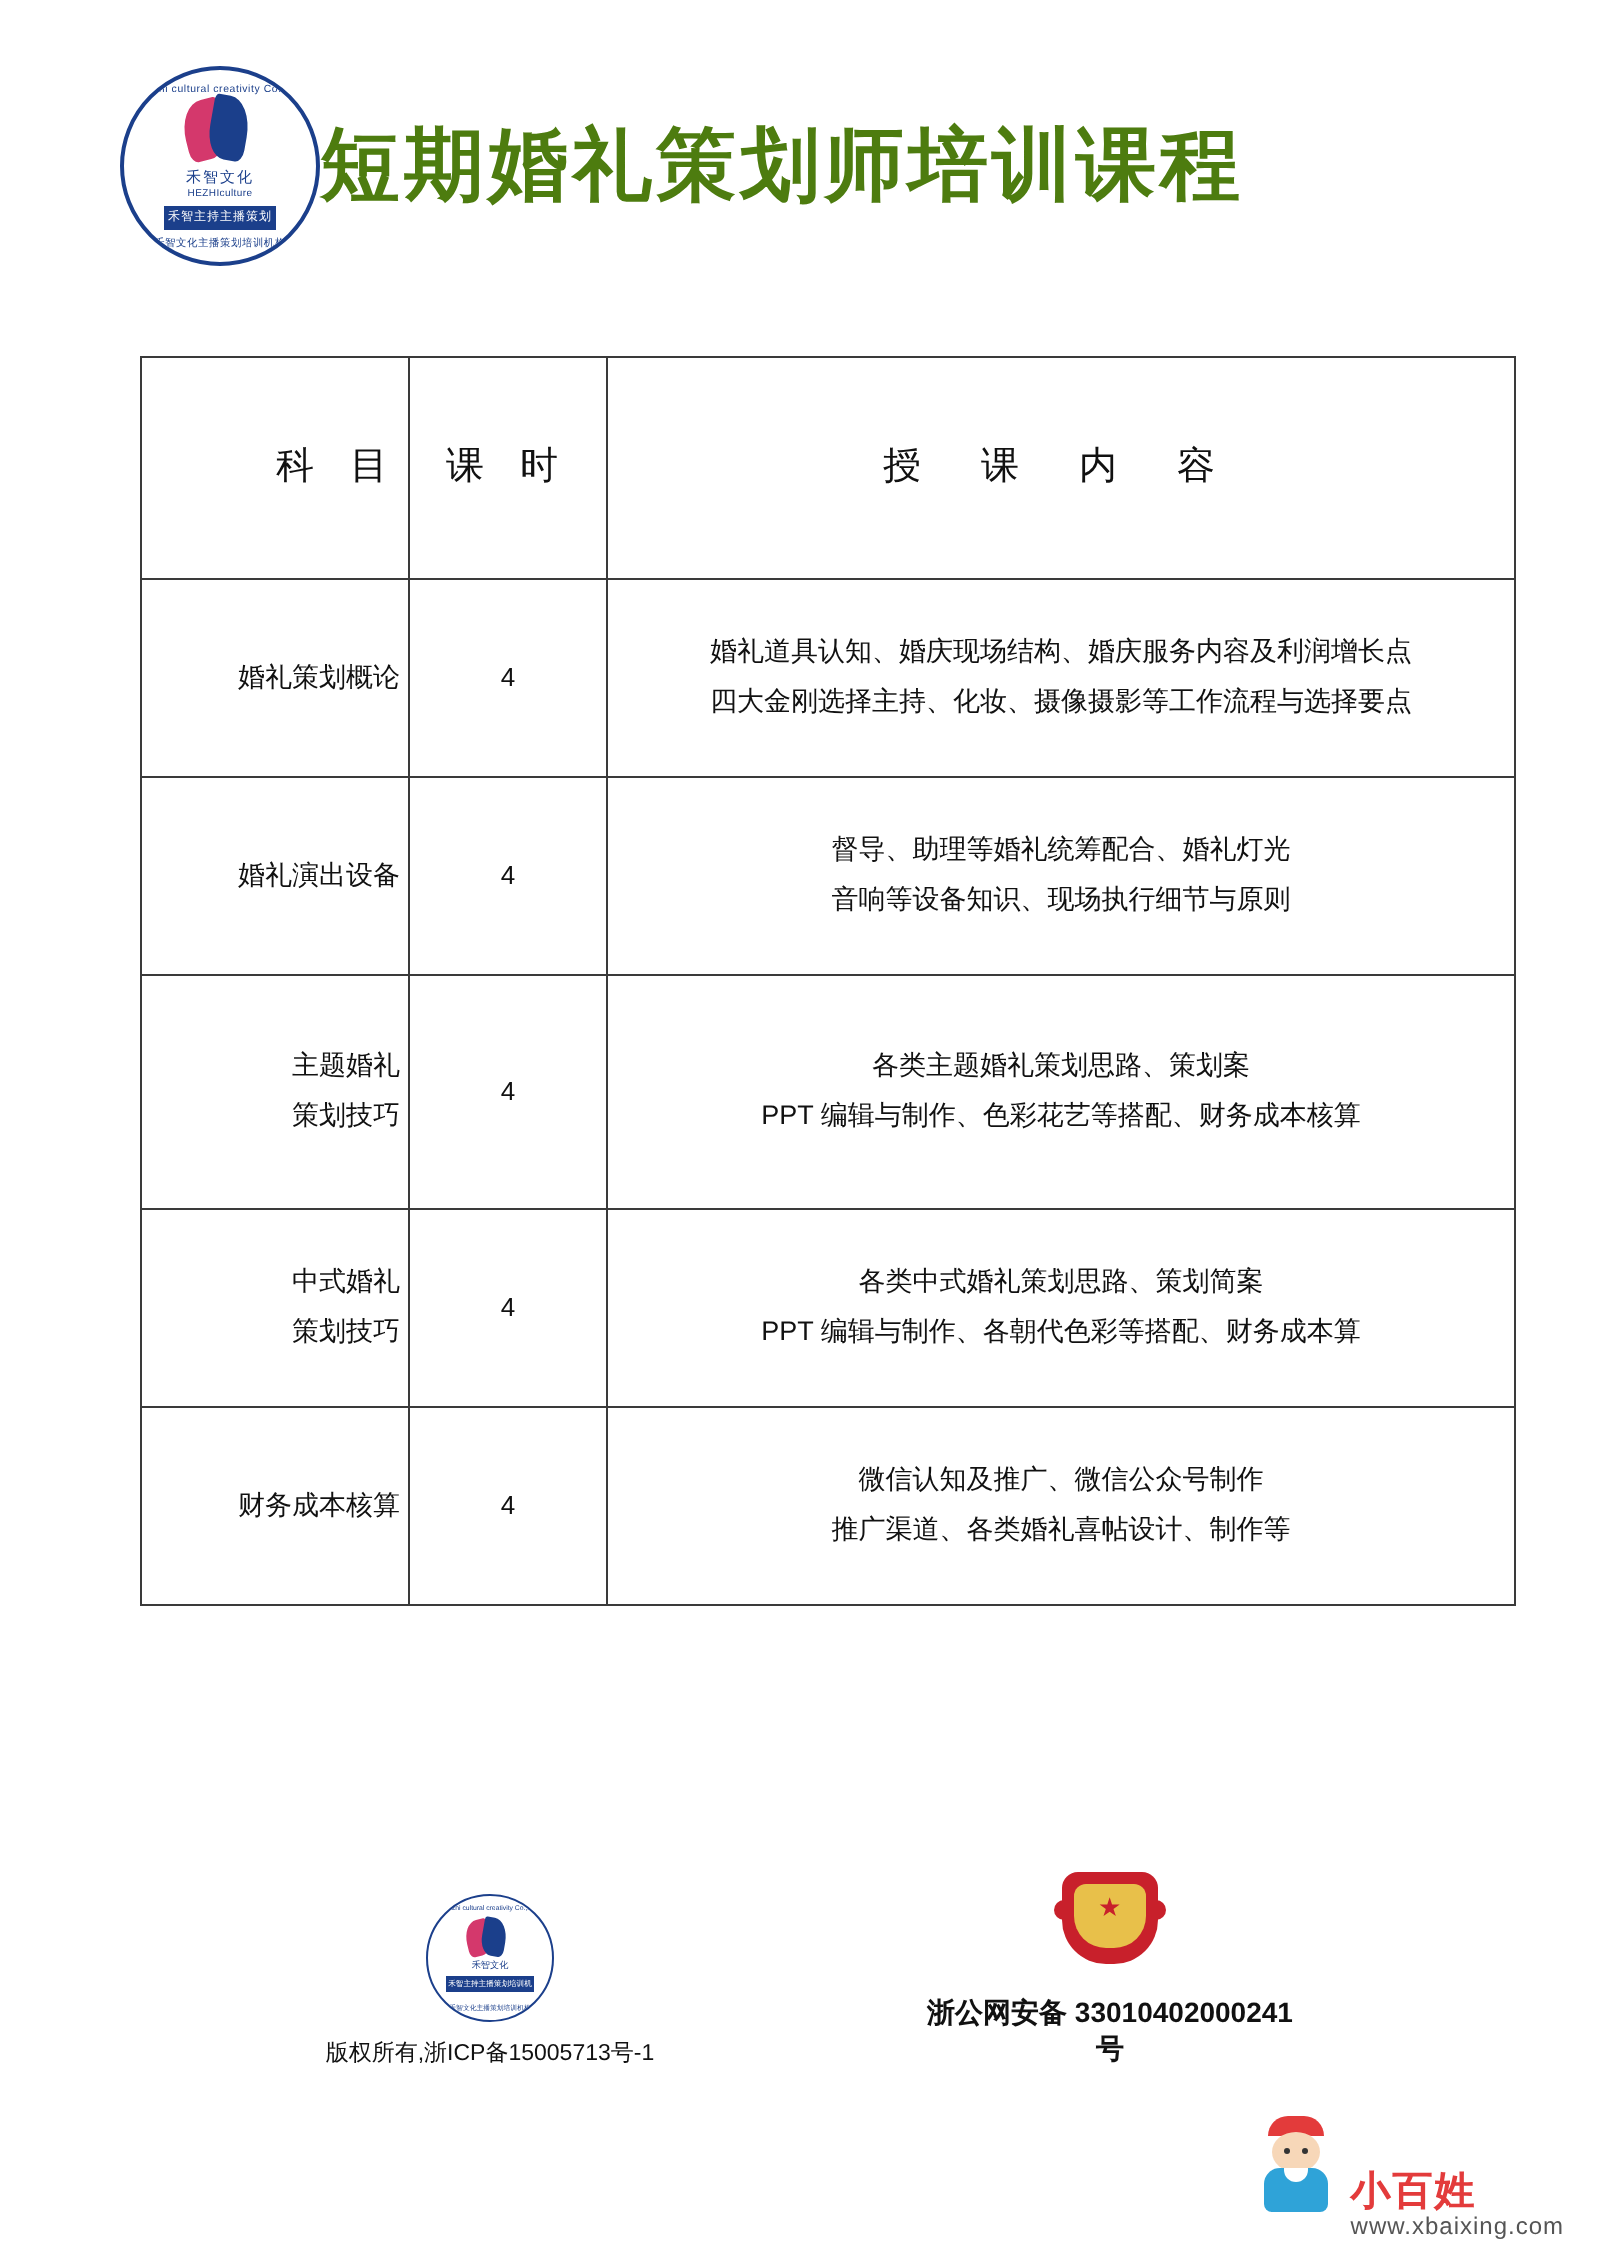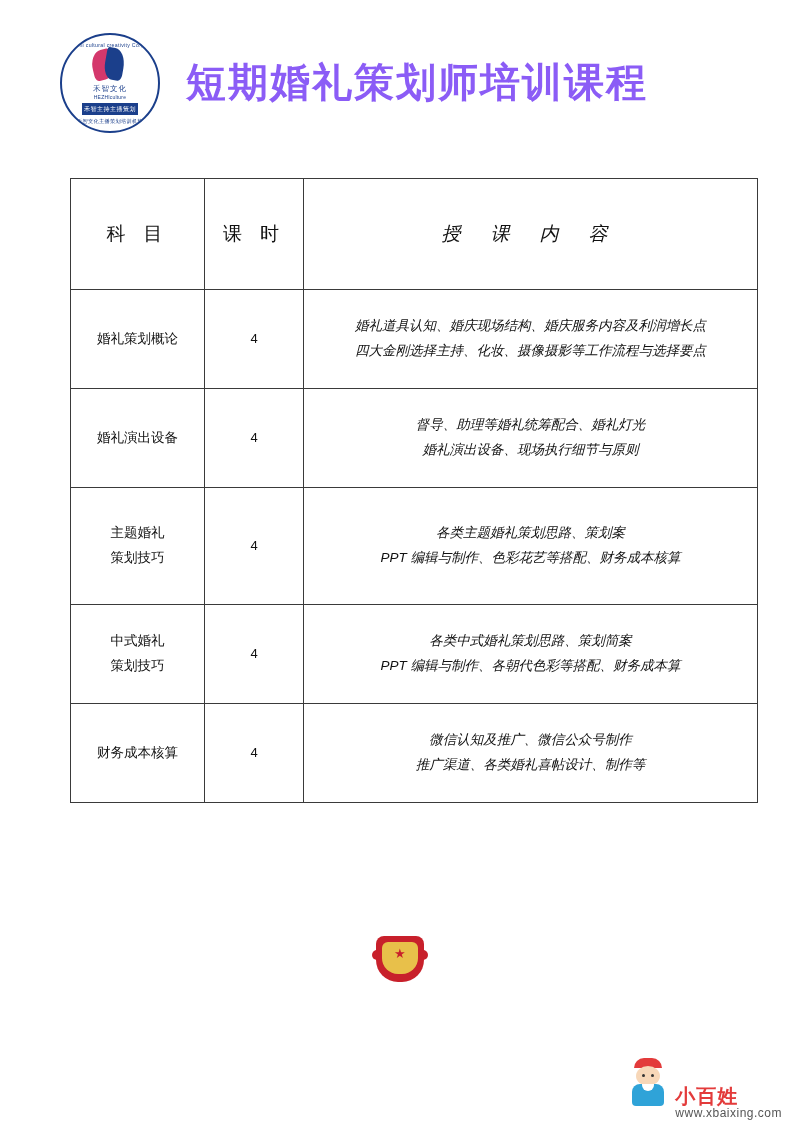--- a/index.html
+++ b/index.html
@@ -90,26 +90,25 @@
     width: 56px;
     height: 12px;
     margin: 3px auto 0;
     background: #1b3f8b;
     color: #fff;
     font-size: 6px;
     line-height: 12px;
     letter-spacing: .5px;
   }
   .title {
-    margin-left: 26px;
     font-family: "DejaVu Serif", "Liberation Serif", serif;
     font-weight: bold;
     font-size: 40px;
     letter-spacing: 2px;
-    color: #8b5cf6;
+    color: #4d7c0f;
     white-space: nowrap;
   }
 
   
   .table-wrap {
     margin: 68px 70px 0 70px;
   }
   table.course {
     border-collapse: collapse;
     width: 660px;
@@ -117,23 +116,23 @@
   }
   table.course td {
     border: 1px solid #3a3a3a;
     vertical-align: middle;
     text-align: center;
     font-size: 13.5px;
     line-height: 1.85;
     color: #111;
     padding: 6px 4px;
   }
-  table.course .col-sub { width: 125px; }
+  table.course .col-sub { width: 125px; text-align: right; }
   table.course .col-hrs { width: 90px; margin-left: 21px; }
-  table.course .col-con { width: 445px; font-style: italic; }
+  table.course .col-con { width: 445px; }
 
   thead td {
     height: 98px;
     font-size: 19px !important;
     letter-spacing: 6px;
     font-family: "DejaVu Serif", "Liberation Serif", serif;
   }
   thead td.head-content { letter-spacing: 12px; }
 
   tbody td { height: 86px; }
@@ -306,21 +305,21 @@
           <span class="cellline">四大金刚选择主持、化妆、摄像摄影等工作流程与选择要点</span>
         </td>
       </tr>
       <tr>
         <td class="col-sub">
           <span class="cellline">婚礼演出设备</span>
         </td>
         <td class="col-hrs">4</td>
         <td class="col-con">
           <span class="cellline">督导、助理等婚礼统筹配合、婚礼灯光</span>
-          <span class="cellline">婚礼演出设备、现场执行细节与原则</span>
+          <span class="cellline">音响等设备知识、现场执行细节与原则</span>
         </td>
       </tr>
       <tr>
         <td class="col-sub tall">
           <span class="cellline">主题婚礼</span>
           <span class="cellline">策划技巧</span>
         </td>
         <td class="col-hrs tall">4</td>
         <td class="col-con tall">
           <span class="cellline">各类主题婚礼策划思路、策划案</span>
@@ -348,28 +347,42 @@
           <span class="cellline">推广渠道、各类婚礼喜帖设计、制作等</span>
         </td>
       </tr>
     </tbody>
   </table>
 </div>
 
 <div class="footer">
   <div class="badges">
 
+    <div class="badge">
+      <div class="mini-logo">
+        <div class="ring top">Hezhi cultural creativity Co.,Ltd</div>
+        <div class="mk">
+            <div class="a"></div>
+            <div class="b"></div>
+          </div>
+        <div class="cn2">禾智文化</div>
+        <div class="bar2">禾智主持主播策划培训机构</div>
+        <div class="ring bottom">禾智文化主播策划培训机构</div>
+      </div>
+      <div class="caption small">版权所有,浙ICP备15005713号-1</div>
+    </div>
 
     <div class="badge">
       <div class="police-badge">
         <div class="wings"></div>
         <div class="shield"></div>
         <div class="inner2"></div>
         <div class="star">★</div>
       </div>
+      <div class="caption bold">浙公网安备 33010402000241号</div>
     </div>
 
 
   </div>
 </div>
 
 <div class="watermark">
   <div class="wm-figure">
     <div class="hat"></div>
     <div class="face"></div>

